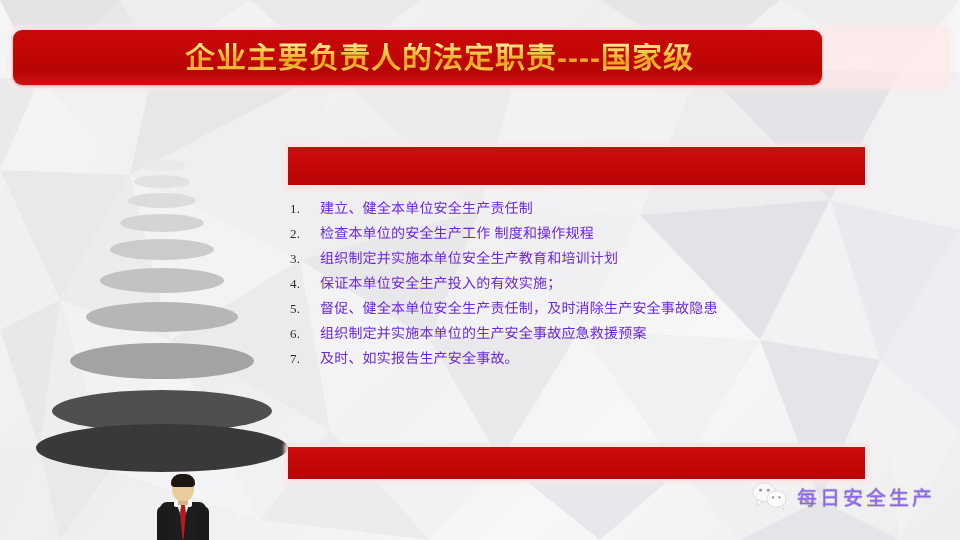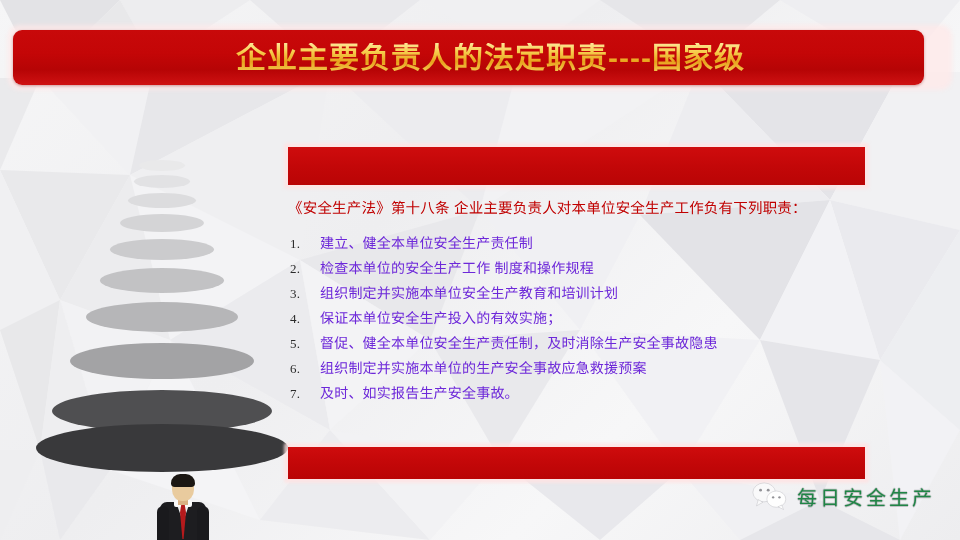--- a/index.html
+++ b/index.html
@@ -37,21 +37,21 @@
     width: 944px;
     height: 65px;
     border-radius: 12px;
     background: rgba(255, 232, 232, 0.75);
     filter: blur(2px);
   }
   .title-bar {
     position: absolute;
     left: 13px;
     top: 30px;
-    width: 911px;
+    width: 809px;
     height: 55px;
     border-radius: 9px;
     background: linear-gradient(180deg, #c8090a 0%, #c40607 42%, #b60405 72%, #cf1112 100%);
     box-shadow: 0 1px 3px rgba(120, 0, 0, 0.35);
     display: flex;
     align-items: center;
     justify-content: center;
     overflow: hidden;
   }
   .title-text {
@@ -157,21 +157,21 @@
     gap: 9px;
     opacity: 0.95;
   }
   .wm-logo {
     position: relative;
     width: 36px;
     height: 30px;
   }
   .wm-text {
     font-size: 20px;
-    color: #15803d;
+    color: #8b5cf6;
     letter-spacing: 3px;
     text-shadow:
        0 1px 0 rgba(150,150,155,0.55),
        1px 0 0 rgba(150,150,155,0.35),
       -1px 0 0 rgba(150,150,155,0.35),
        0 -1px 0 rgba(150,150,155,0.35);
     white-space: nowrap;
   }
 </style>
 </head>
@@ -263,21 +263,20 @@
   <div class="bar bar-top"></div>
   <div class="bar-glow bar-bot-g"></div>
   <div class="bar bar-bot"></div>
 
   <div class="title-glow"></div>
   <div class="title-bar">
     <div class="title-text">企业主要负责人的法定职责----国家级</div>
   </div>
 
   <div class="content">
-    <p class="intro">《安全生产法》第十八条   企业主要负责人对本单位安全生产工作负有下列职责：</p>
     <ol class="duties">
       <li>建立、健全本单位安全生产责任制</li>
       <li>检查本单位的安全生产工作 制度和操作规程</li>
       <li>组织制定并实施本单位安全生产教育和培训计划</li>
       <li>保证本单位安全生产投入的有效实施；</li>
       <li>督促、健全本单位安全生产责任制，及时消除生产安全事故隐患</li>
       <li>组织制定并实施本单位的生产安全事故应急救援预案</li>
       <li>及时、如实报告生产安全事故。</li>
     </ol>
   </div>

